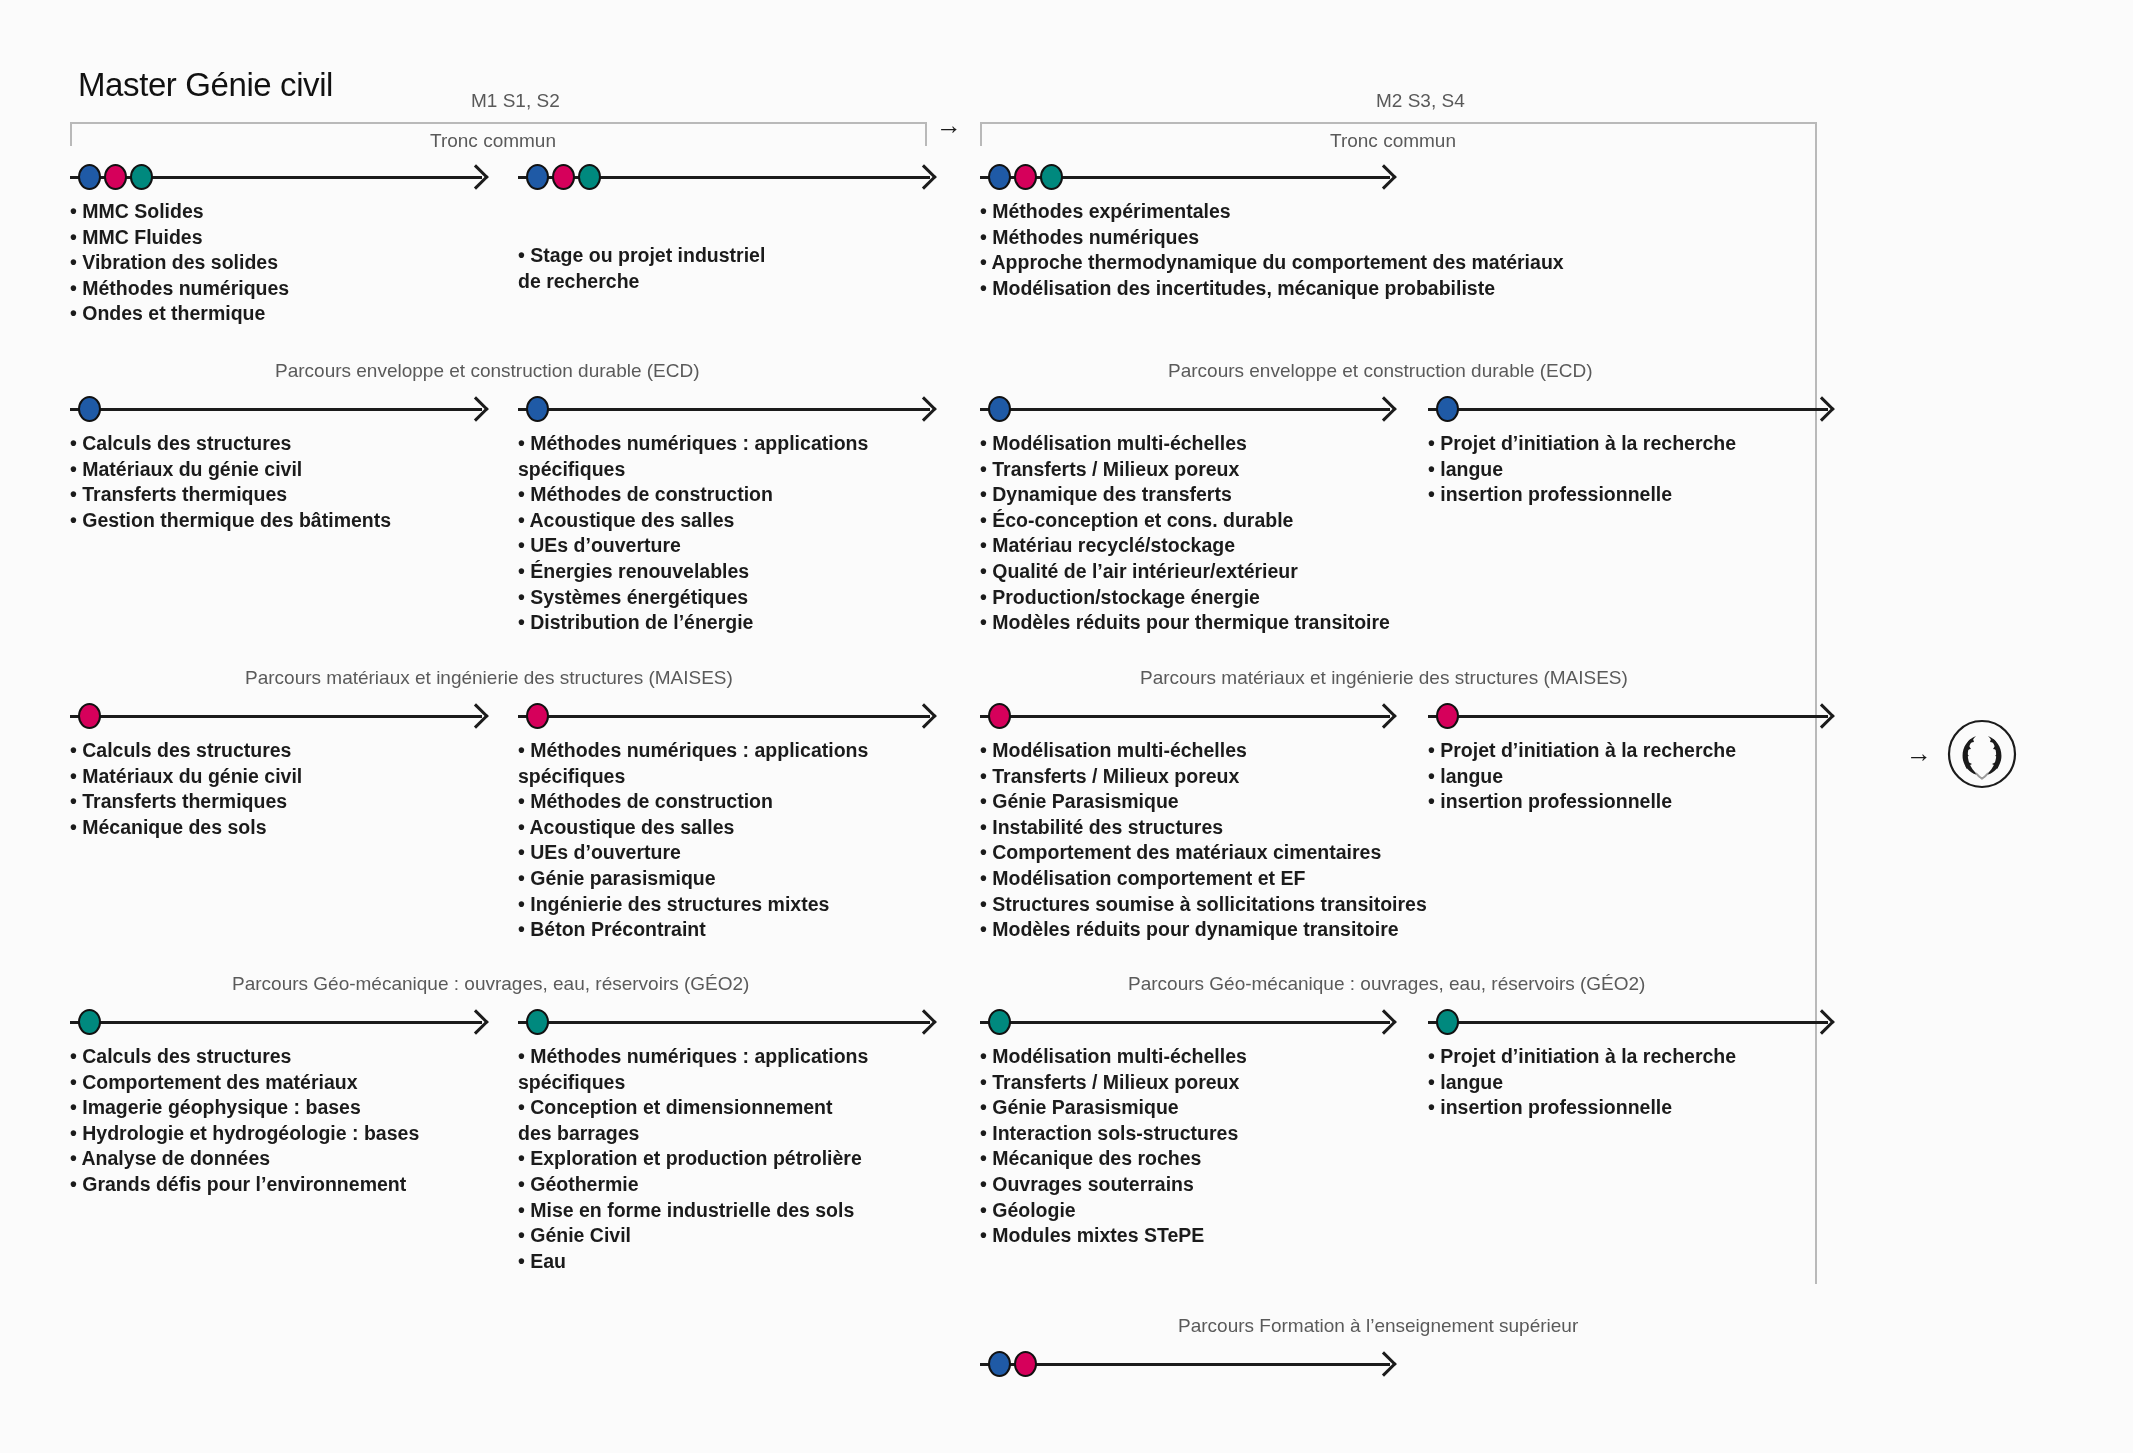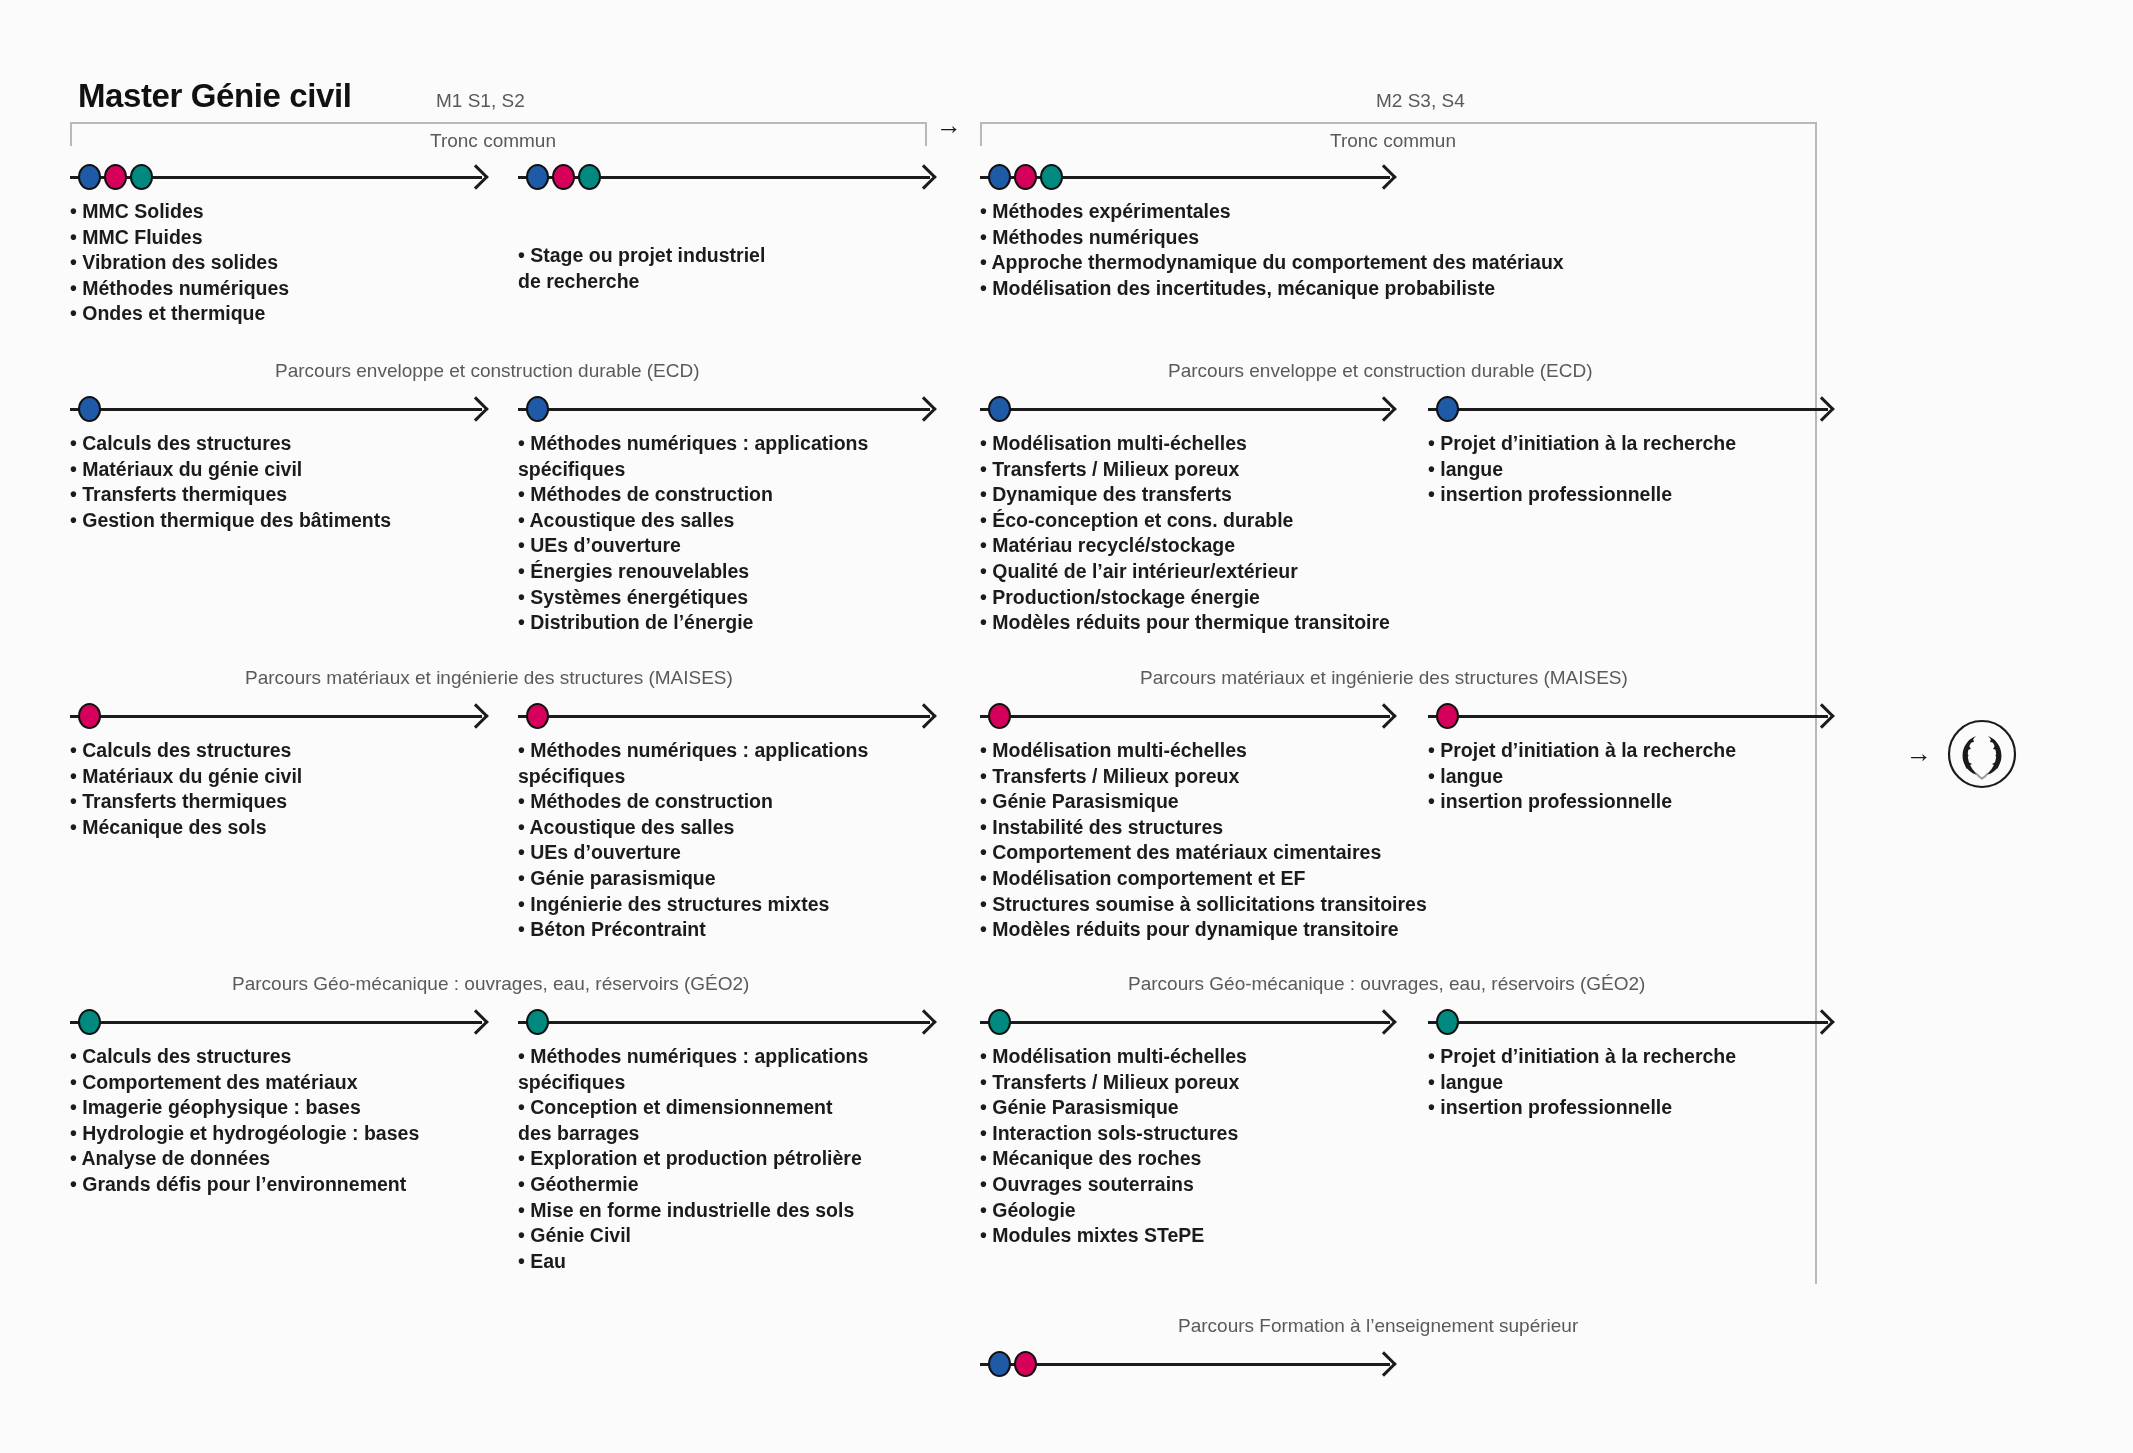--- a/index.html
+++ b/index.html
@@ -20,33 +20,32 @@
     inset: 0;
     background: #fbfbfb;
   }
 
   
   .title {
     position: absolute;
     left: 78px;
     top: 66px;
     font-size: 33px;
-    font-weight: bold;
+    font-weight: normal;
     letter-spacing: -0.4px;
     color: #111111;
     white-space: nowrap;
-    margin-top: 11px;
   }
   .stage-label {
     position: absolute;
     font-size: 19px;
     color: #595959;
     white-space: nowrap;
   }
-  #stage-m1 { left: 436px; top: 90px; text-align: right; }
+  #stage-m1 { left: 471px; top: 90px; text-align: right; }
   #stage-m2 { left: 1352px; top: 90px; margin-left: 24px; }
 
   
   .bracket {
     position: absolute;
     border-top: 2px solid #b9b9b9;
     box-sizing: border-box;
   }
   .bracket .tick {
     position: absolute;

